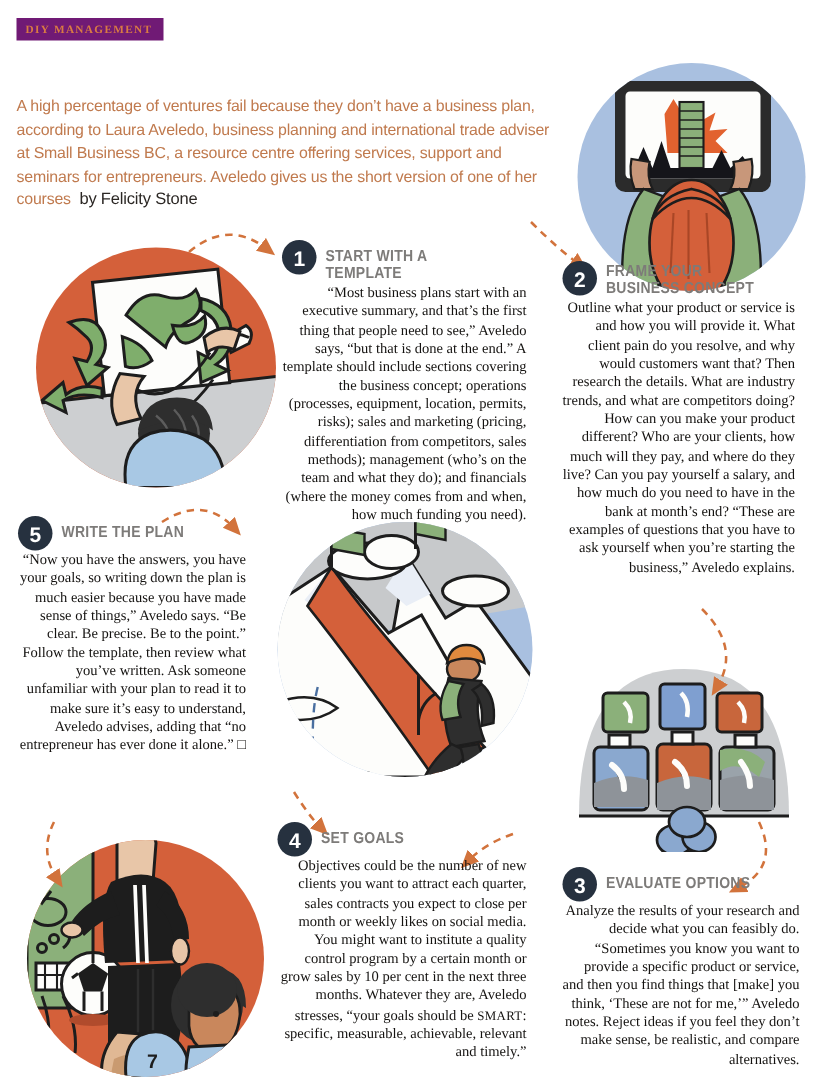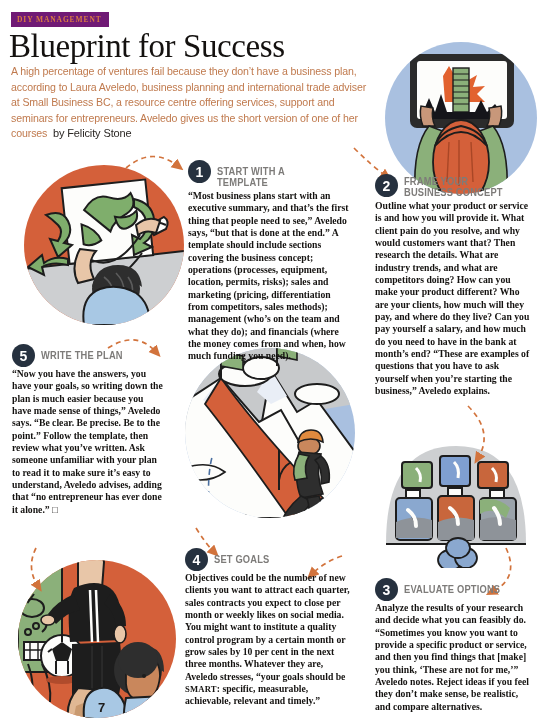--- a/index.html
+++ b/index.html
@@ -58,23 +58,22 @@
     font-family: "Liberation Sans Narrow", "Liberation Sans", sans-serif;
     font-weight: bold; font-size: 10.6px;
     color: #7d7b79; letter-spacing: 0.2px;
     line-height: 11.4px;
     padding-top: 6px;
     transform: scaleX(0.88); transform-origin: left center;
   }
   .step-body {
     font-family: "Liberation Serif", serif;
     font-size: 9.7px; line-height: 12.35px;
-    color: #141210; text-align: left;
+    color: #141210; text-align: right;
     hyphens: auto;
-    font-weight: bold;
   }
   .smallcaps { font-size: 8.6px; letter-spacing: 0.2px; }
 
   
   .illus { position: absolute; border-radius: 50%; overflow: hidden; }
 
   
   .arrow-layer { position: absolute; left: 0; top: 0; width: 543px; height: 722px; pointer-events: none; }
 </style>
 </head>
@@ -328,16 +327,15 @@
 
   <div class="step" style="left:375px; top:578px; width:158px;">
     <div class="step-head">
       <div class="badge">3</div>
       <div class="step-title">EVALUATE OPTIONS</div>
     </div>
     <div class="step-body">Analyze the results of your research and decide what you can feasibly do. “Sometimes you know you want to provide a specific product or service, and then you find things that [make] you think, ‘These are not for me,’” Aveledo notes. Reject ideas if you feel they don’t make sense, be realistic, and compare alternatives.</div>
   </div>
 
   <div class="kicker">DIY MANAGEMENT</div>
-  <h1 class="headline">Blueprint for Success</h1>
   <div class="deck"><span>A high percentage of ventures fail because they don’t have a business plan, according to Laura Aveledo, business planning and international trade adviser at Small Business BC, a resource centre offering services, support and seminars for entrepreneurs. Aveledo gives us the short version of one of her courses</span>&nbsp;&nbsp;<span class="byline">by Felicity Stone</span></div>
 
 </div>
 
 </body></html>

